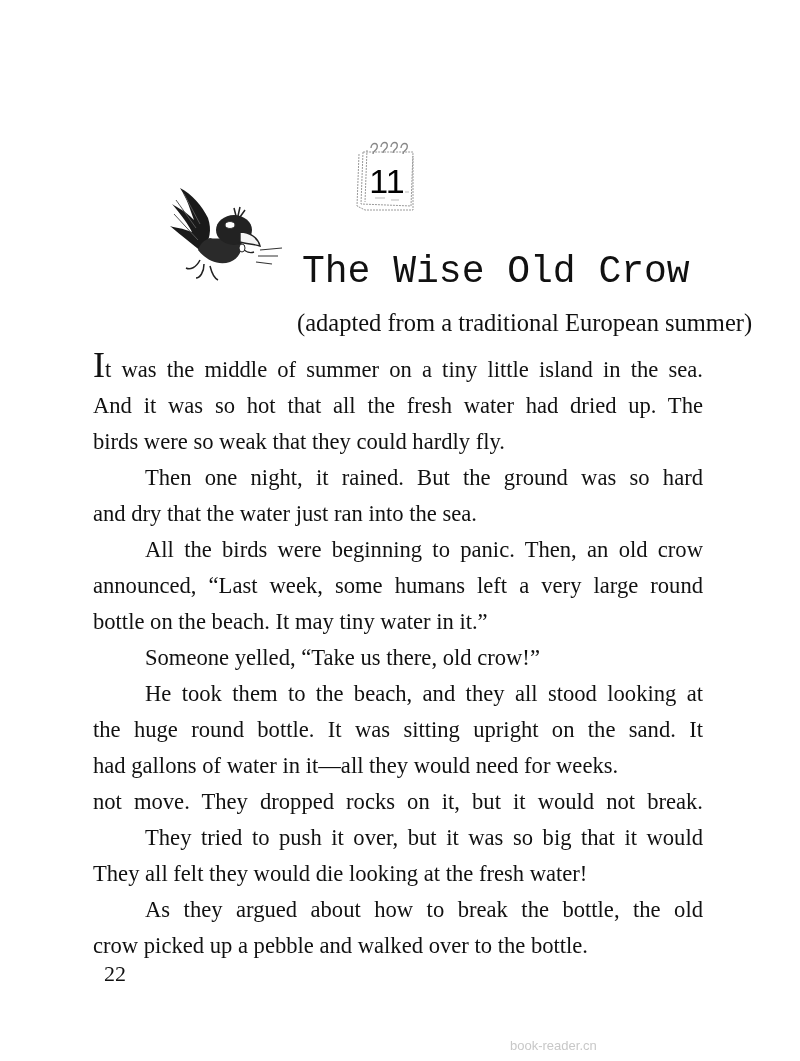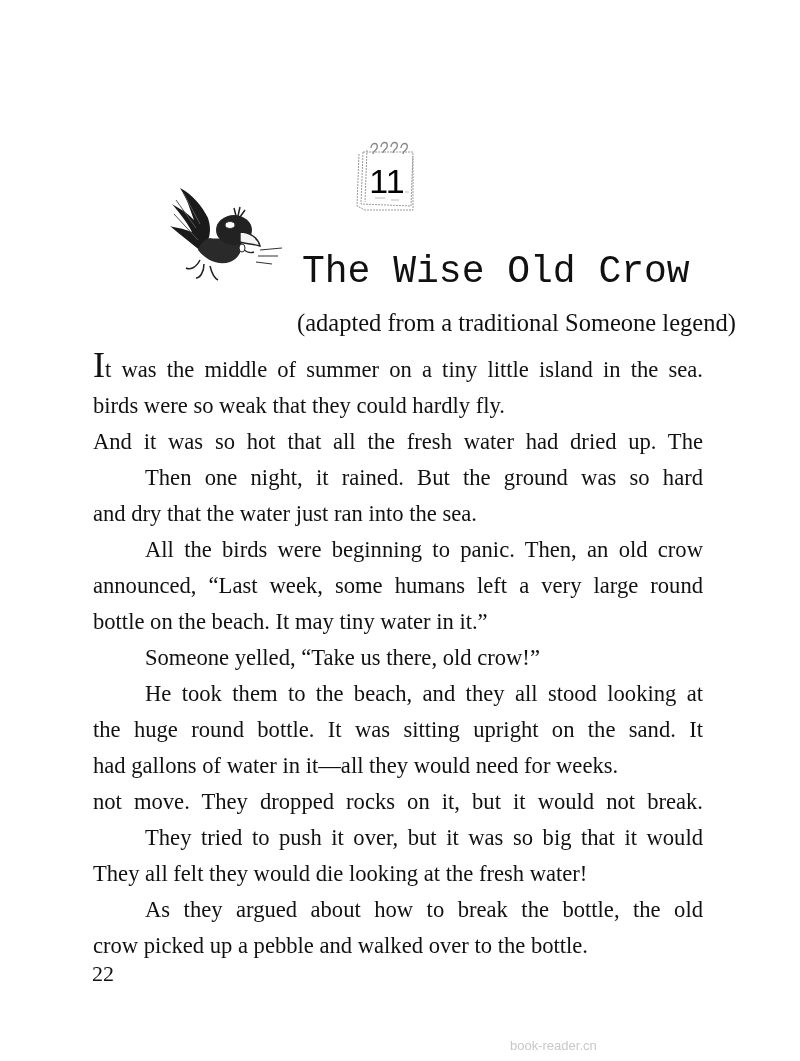--- a/index.html
+++ b/index.html
@@ -80,21 +80,21 @@
       text-align-last: left;
     }
     .line { display: block; white-space: nowrap; text-align: justify; text-align-last: justify; }
     .line.last { text-align-last: left; }
     .drop {
       font-size: 36px;
       line-height: 20px;
     }
     .page-number {
       position: absolute;
-      left: 92px;
+      left: 104px;
       top: 960px;
       font-size: 22px;
       line-height: 28px;
       color: #111;
     }
     .watermark {
       position: absolute;
       left: 510px;
       top: 1038px;
       font-family: "Liberation Sans", "DejaVu Sans", sans-serif;
@@ -147,27 +147,27 @@
       <path d="M68 62 C 72 70, 78 74, 84 72" fill="none" stroke="#222" stroke-width="1.4"></path>
       <ellipse cx="72" cy="68" rx="3" ry="4" fill="#fff" stroke="#222" stroke-width="1"></ellipse>
 
       <path d="M90 70 L 112 68 M 88 76 L 108 76 M 86 82 L 102 84" stroke="#333" stroke-width="1.2" fill="none"></path>
 
       <path d="M30 80 C 26 88, 20 90, 16 88 M 34 84 C 34 92, 30 98, 26 98 M 40 86 C 42 94, 44 98, 48 100" stroke="#222" stroke-width="1.5" fill="none"></path>
     </svg>
   </div>
 
   <div class="chapter-title">The Wise Old Crow</div>
-  <div class="subtitle">(adapted from a traditional Someone legend)</div>
+  <div class="subtitle">(adapted from a traditional European summer)</div>
 
   <div class="body-text">
     <p class="para">
       <span class="line"><span class="drop">I</span><span>t was the middle of summer on a tiny little island in the sea.</span></span>
+      <span class="line">And it was so hot that all the fresh water had dried up. The</span>
       <span class="line last">birds were so weak that they could hardly fly.</span>
-      <span class="line">And it was so hot that all the fresh water had dried up. The</span>
     </p>
     <p class="para">
       <span class="line" style="padding-left:52px">Then one night, it rained. But the ground was so hard</span>
       <span class="line last">and dry that the water just ran into the sea.</span>
     </p>
     <p class="para">
       <span class="line" style="padding-left:52px">All the birds were beginning to panic. Then, an old crow</span>
       <span class="line">announced, “Last week, some humans left a very large round</span>
       <span class="line last">bottle on the beach. It may tiny water in it.”</span>
     </p>

